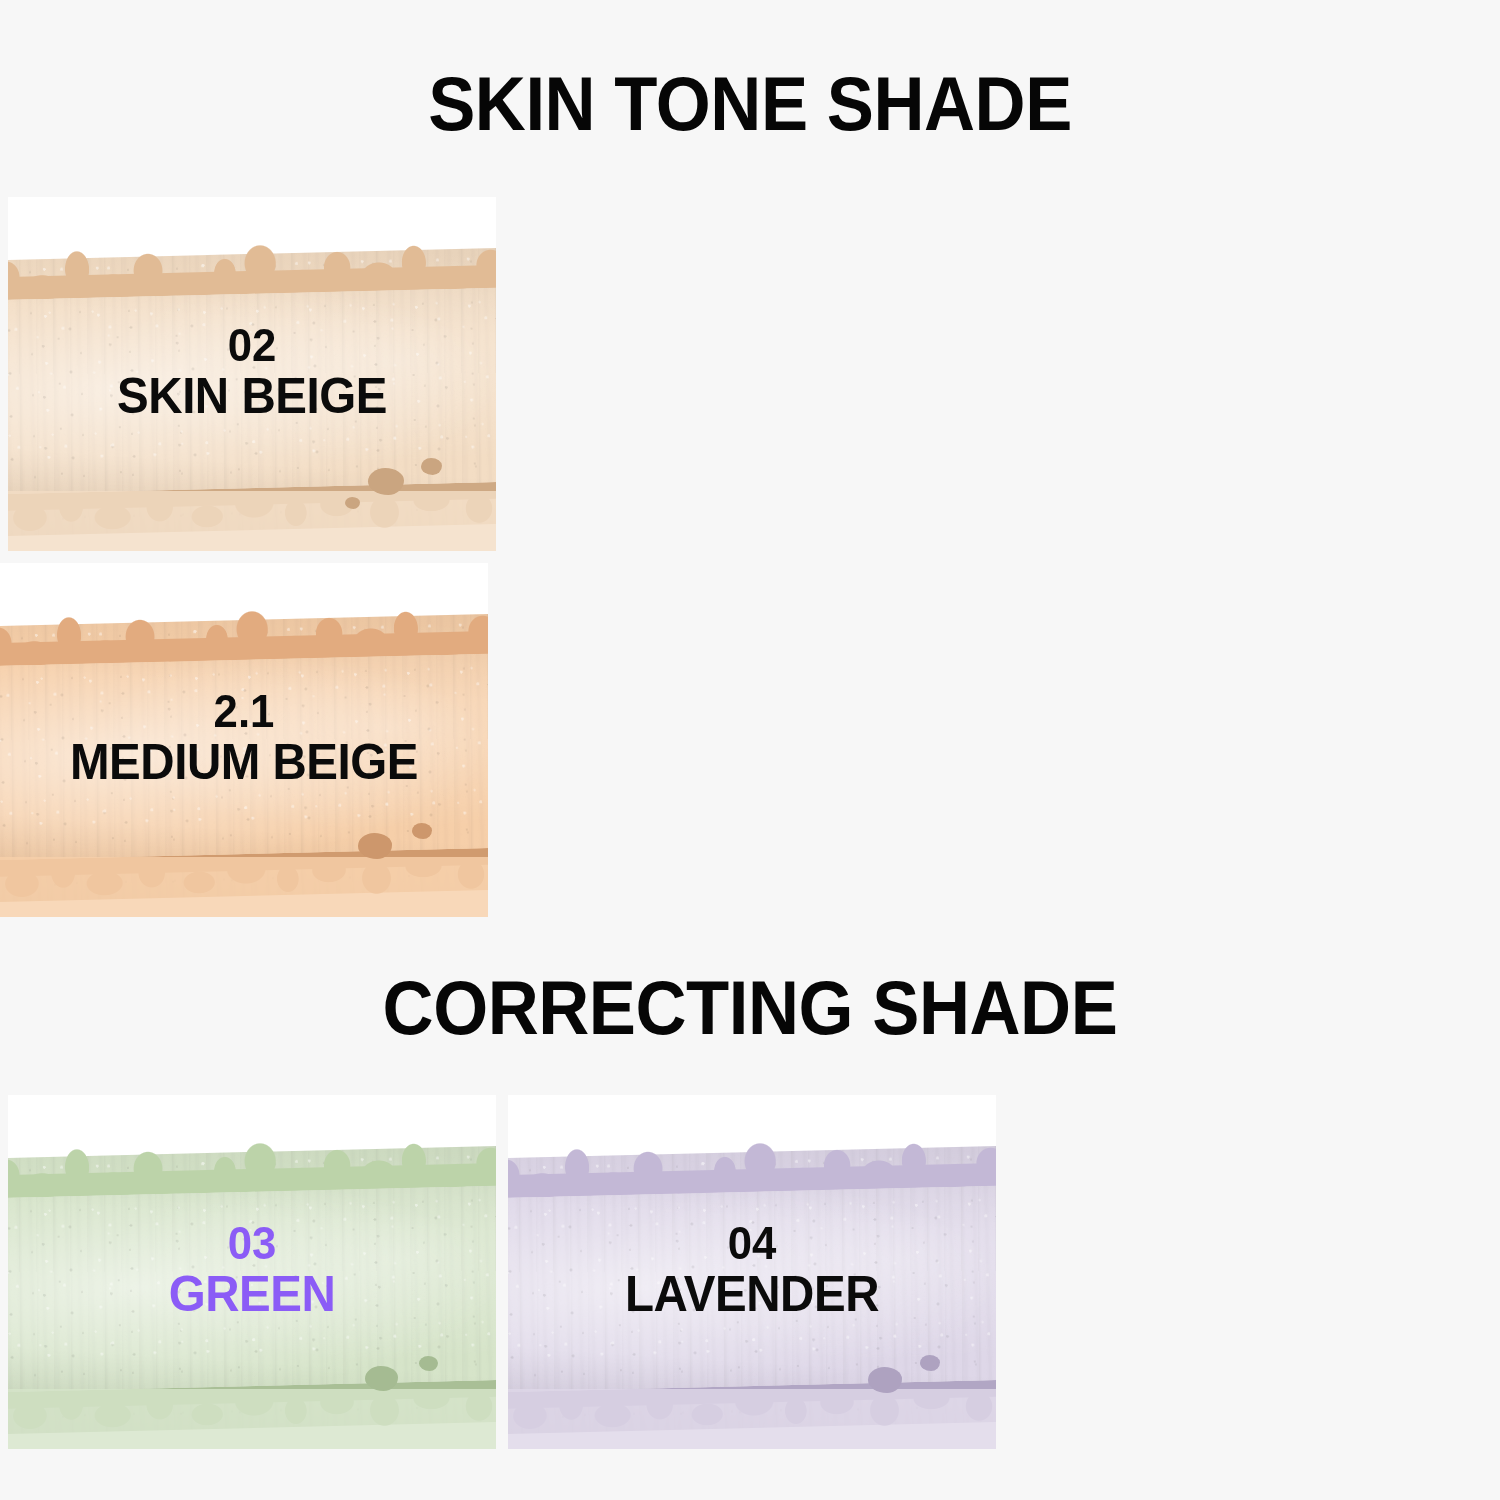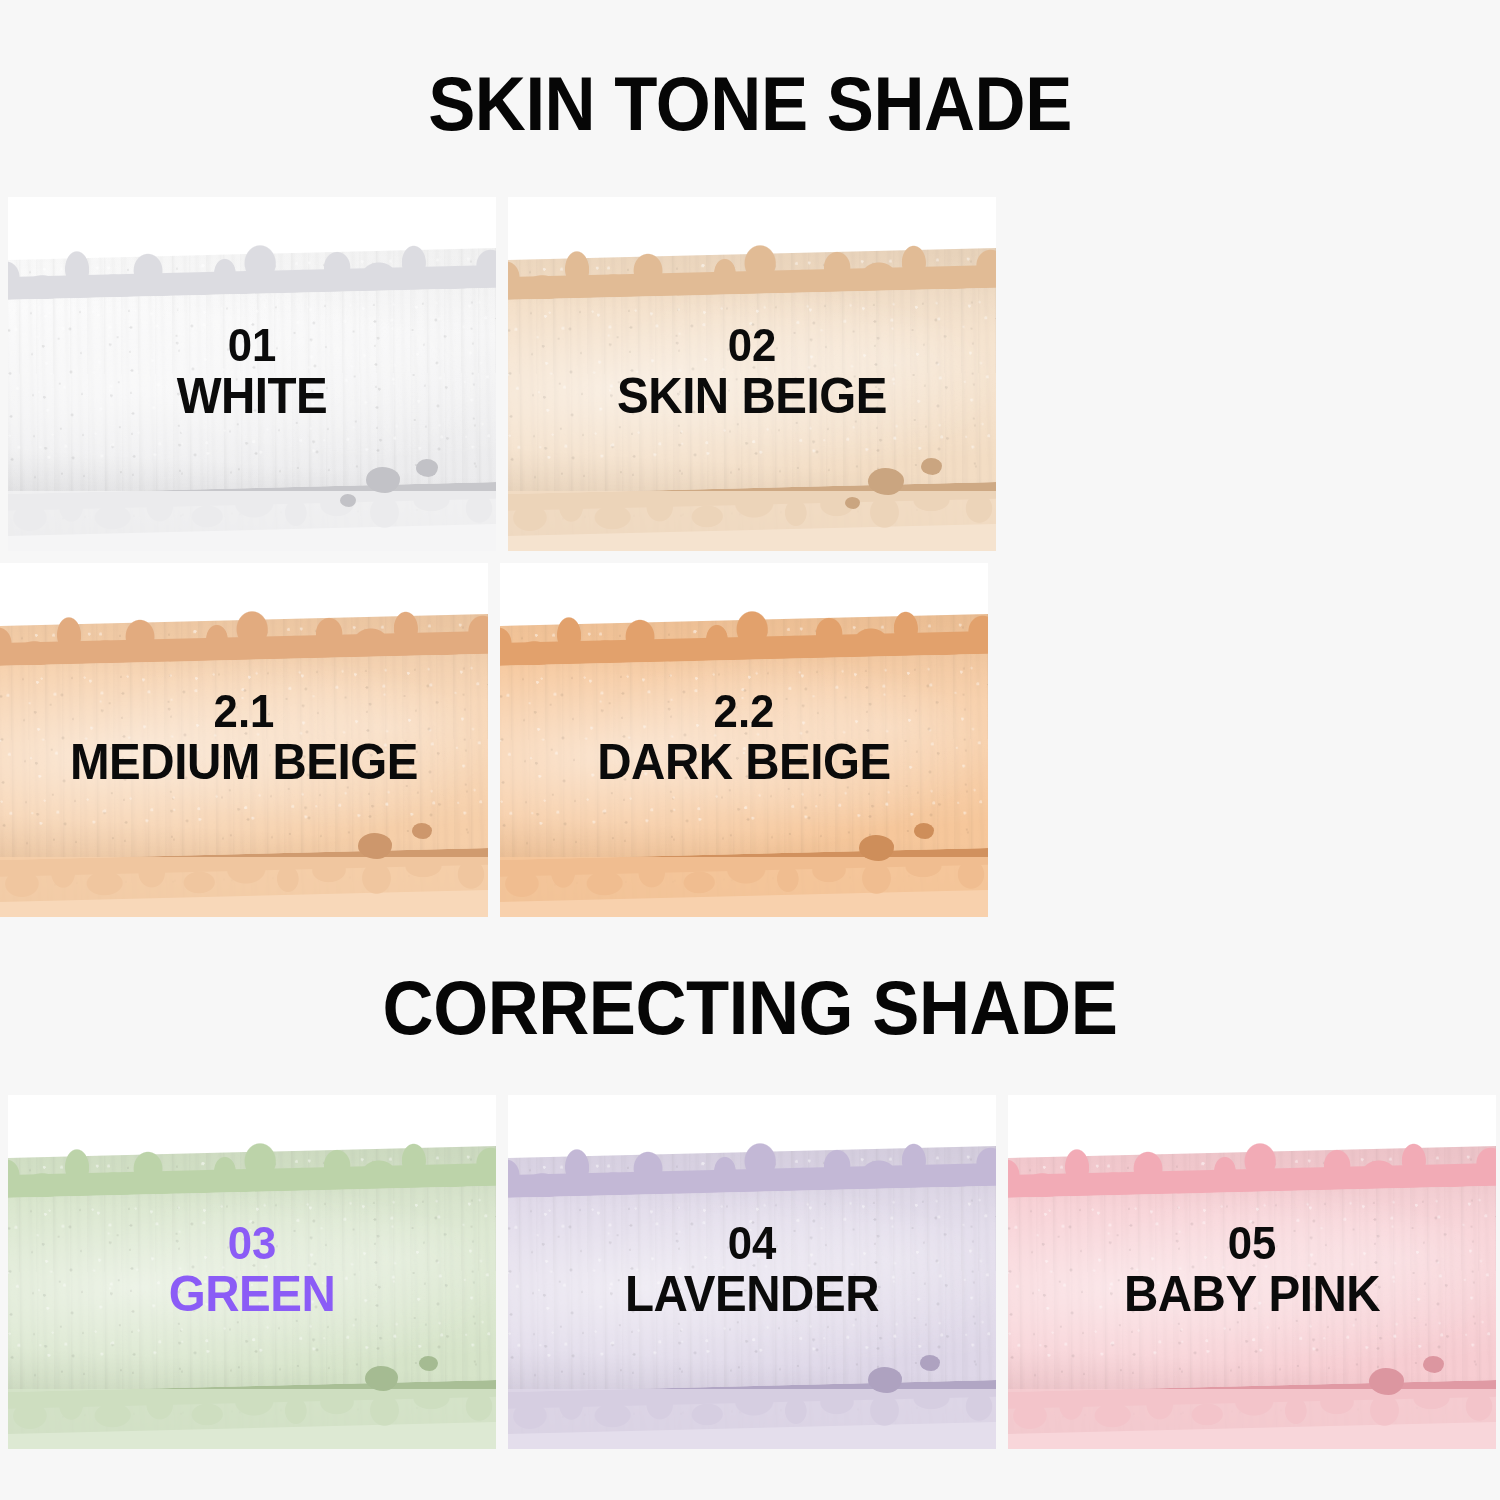--- a/index.html
+++ b/index.html
@@ -289,38 +289,20 @@
 </style>
 </head>
 <body style="background: rgb(247, 247, 247);">
 
 <div class="page">
 
   <h1 class="section-title" id="title-skin-tone">SKIN TONE SHADE</h1>
 
   <div class="row" id="row-1">
 
-    <div class="swatch size-half" data-tone-key="white" style="--tone: #f3f3f4; --crumb: #d8d8dc;">
-      <div class="smear">
-        <div class="smear-core"></div>
-        <div class="smear-striations"></div>
-        <div class="smear-sheen"></div>
-        <div class="smear-grain"></div>
-        <div class="crumb-top"></div>
-        <div class="crumb-bottom"></div>
-      </div>
-      <div class="under-wash"></div>
-      <div class="fleck" style="width:34px;height:26px;right:96px;bottom:58px;"></div>
-      <div class="fleck" style="width:22px;height:18px;right:58px;bottom:74px;"></div>
-      <div class="fleck" style="width:16px;height:13px;right:140px;bottom:44px;"></div>
-      <div class="label" style="color: rgb(11, 11, 11);">
-        <span class="num">01</span>
-        <span class="name">WHITE</span>
-      </div>
-    </div>
 
     <div class="swatch size-half" data-tone-key="skin-beige" style="--tone: #f3ddc4; --crumb: #dcb894;">
       <div class="smear">
         <div class="smear-core"></div>
         <div class="smear-striations"></div>
         <div class="smear-sheen"></div>
         <div class="smear-grain"></div>
         <div class="crumb-top"></div>
         <div class="crumb-bottom"></div>
       </div>
@@ -348,37 +330,20 @@
       </div>
       <div class="under-wash"></div>
       <div class="fleck" style="width:34px;height:26px;right:96px;bottom:58px;"></div>
       <div class="fleck" style="width:20px;height:16px;right:56px;bottom:78px;"></div>
       <div class="label" style="color: rgb(11, 11, 11);">
         <span class="num">2.1</span>
         <span class="name">MEDIUM BEIGE</span>
       </div>
     </div>
 
-    <div class="swatch size-third" data-tone-key="dark-beige" style="--tone: #f6c79b; --crumb: #dd9f6d;">
-      <div class="smear">
-        <div class="smear-core"></div>
-        <div class="smear-striations"></div>
-        <div class="smear-sheen"></div>
-        <div class="smear-grain"></div>
-        <div class="crumb-top"></div>
-        <div class="crumb-bottom"></div>
-      </div>
-      <div class="under-wash"></div>
-      <div class="fleck" style="width:35px;height:26px;right:94px;bottom:56px;"></div>
-      <div class="fleck" style="width:20px;height:16px;right:54px;bottom:78px;"></div>
-      <div class="label" style="color: rgb(11, 11, 11);">
-        <span class="num">2.2</span>
-        <span class="name">DARK BEIGE</span>
-      </div>
-    </div>
 
   </div>
 
   <h1 class="section-title" id="title-correcting">CORRECTING SHADE</h1>
 
   <div class="row" id="row-3">
 
     <div class="swatch size-third" data-tone-key="green" style="--tone: #d6e4c9; --crumb: #b9cfa7;">
       <div class="smear">
         <div class="smear-core"></div>
@@ -408,32 +373,15 @@
       </div>
       <div class="under-wash"></div>
       <div class="fleck" style="width:34px;height:26px;right:94px;bottom:56px;"></div>
       <div class="fleck" style="width:20px;height:16px;right:56px;bottom:78px;"></div>
       <div class="label" style="color: rgb(11, 11, 11);">
         <span class="num">04</span>
         <span class="name">LAVENDER</span>
       </div>
     </div>
 
-    <div class="swatch size-third" data-tone-key="baby-pink" style="--tone: #f7cdd2; --crumb: #eda9b3;">
-      <div class="smear">
-        <div class="smear-core"></div>
-        <div class="smear-striations"></div>
-        <div class="smear-sheen"></div>
-        <div class="smear-grain"></div>
-        <div class="crumb-top"></div>
-        <div class="crumb-bottom"></div>
-      </div>
-      <div class="under-wash"></div>
-      <div class="fleck" style="width:35px;height:27px;right:92px;bottom:54px;"></div>
-      <div class="fleck" style="width:21px;height:17px;right:52px;bottom:76px;"></div>
-      <div class="label" style="color: rgb(11, 11, 11);">
-        <span class="num">05</span>
-        <span class="name">BABY PINK</span>
-      </div>
-    </div>
   </div>
 
 </div>
 
 </body></html>

